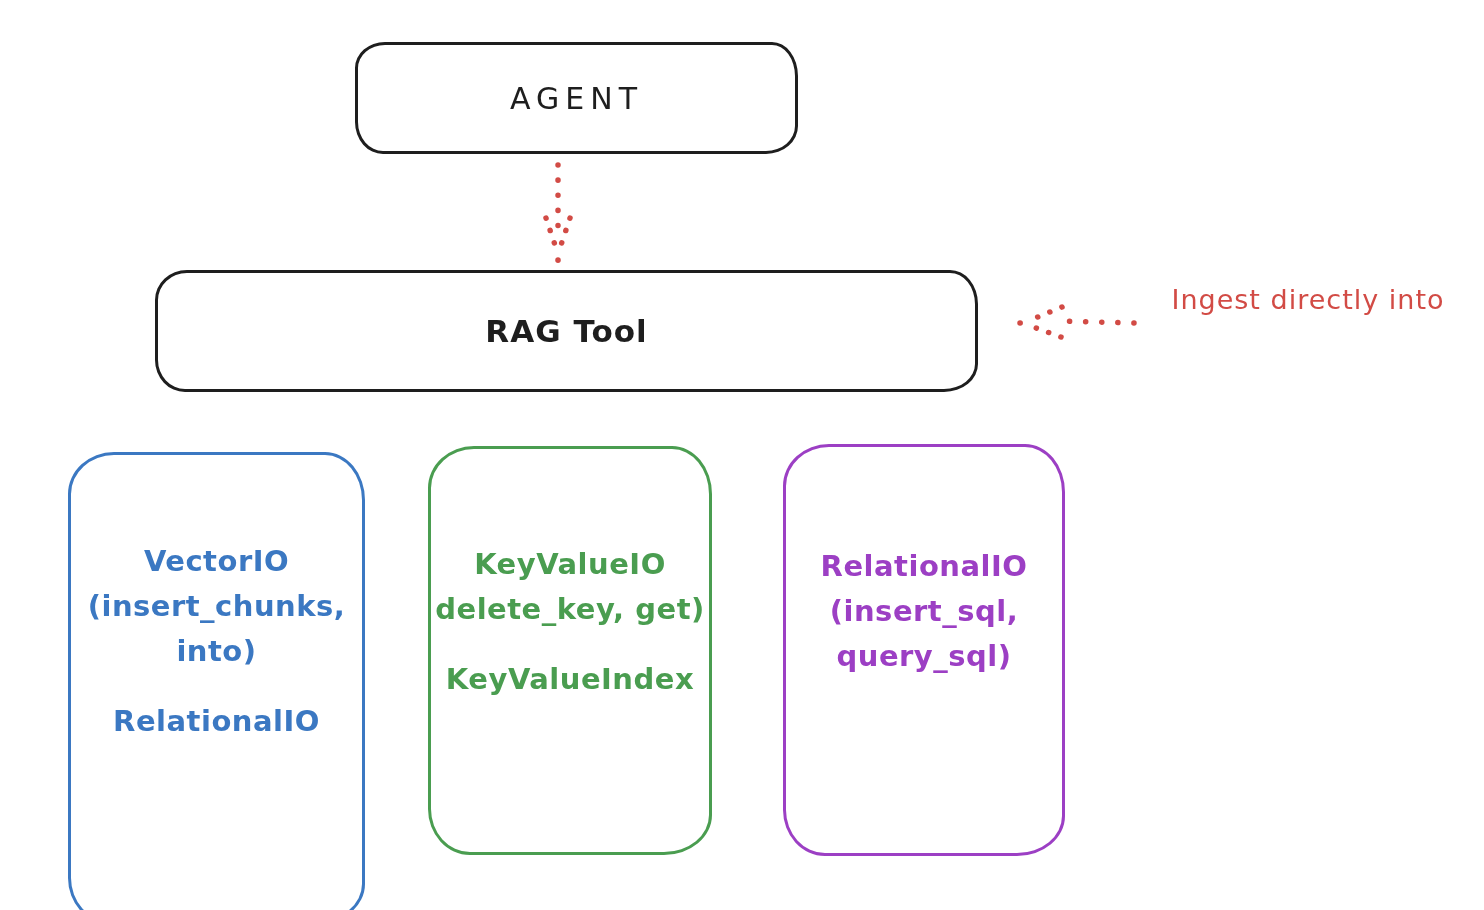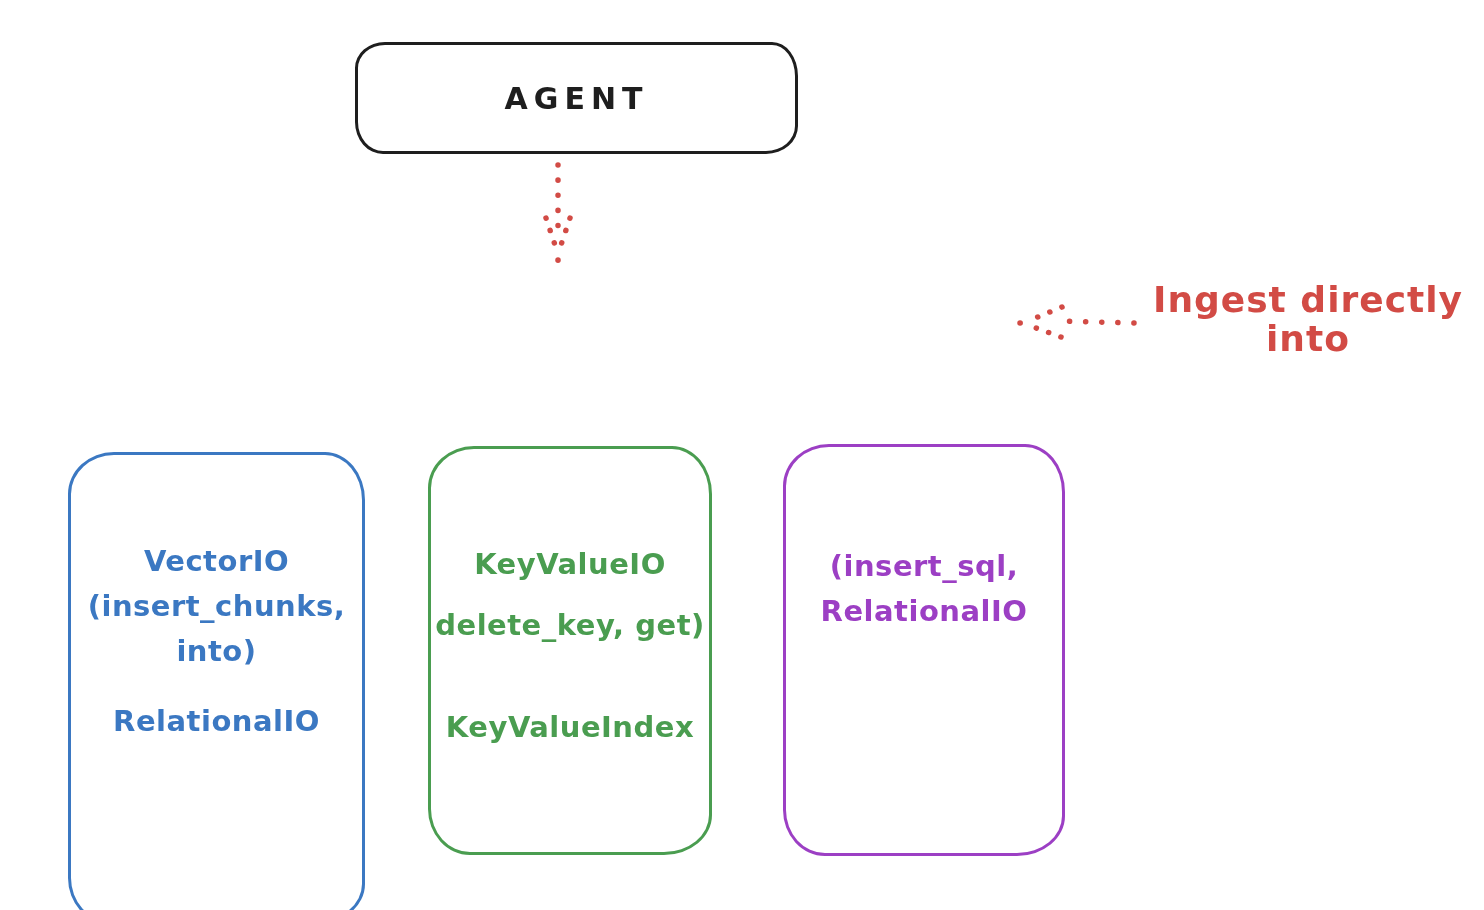--- a/index.html
+++ b/index.html
@@ -14,70 +14,73 @@
   .node{
     position:absolute;
     box-sizing:border-box;
     border:3.5px solid #1e1e1e;
     display:flex;align-items:center;justify-content:center;
     background:#ffffff;
   }
   .agent-node{
     left:355px;top:42px;width:443px;height:112px;
     border-radius:30px 26px 32px 28px / 26px 34px 28px 32px;
-    font-size:30px;font-weight:700;letter-spacing:6px;
+    font-size:30px;font-weight:400;letter-spacing:6px;
   }
   .rag-node{
     left:155px;top:270px;width:823px;height:122px;
     border-radius:32px 28px 34px 30px / 30px 34px 28px 32px;
     font-size:31px;font-weight:600;letter-spacing:1px;
   }
   .arrow{position:absolute;line-height:0;}
   .arrow-down{left:540px;top:160px;}
   .arrow-left{left:1014px;top:300px;}
   .annotation{
     position:absolute;left:1138px;top:280px;width:340px;
     text-align:center;
-    font-size:36px;font-weight:700;line-height:39px;
+    font-size:27px;font-weight:400;line-height:39px;
     letter-spacing:1px;
   }
   .iobox{
     position:absolute;
     box-sizing:border-box;
     border:3.5px solid currentColor;
     border-radius:46px 40px 48px 42px / 42px 48px 40px 46px;
     background:#ffffff;
     display:flex;flex-direction:column;align-items:center;
     text-align:center;
     font-size:29px;font-weight:600;line-height:45px;
     letter-spacing:0.5px;
   }
   .iobox .gap{height:25px;}
   .box-vector{left:68px;top:452px;width:297px;height:472px;padding-top:84px;}
-  .box-keyvalue{left:428px;top:446px;width:284px;height:409px;padding-top:93px;gap:16px;}
+  .box-keyvalue{left:428px;top:446px;width:284px;height:409px;padding-top:93px;}
   .box-relational{left:783px;top:444px;width:282px;height:412px;padding-top:97px;}
 </style>
 </head>
 <body>
 
 <div class="canvas">
 
   <div class="node agent-node">
     <span>AGENT</span>
   </div>
 
   <div class="arrow arrow-down" style="color: rgb(210, 75, 69);">
     <svg width="36" height="110" viewBox="0 0 36 110" fill="none" stroke="currentColor" stroke-width="5.5" stroke-linecap="round" aria-hidden="true">
       <path d="M18 5 L18 74" stroke-dasharray="0.1 15"></path>
       <path d="M6 58 L17 91" stroke-dasharray="0.1 13"></path>
       <path d="M30 58 L19 91" stroke-dasharray="0.1 13"></path>
       <path d="M18 100 L18 100.2"></path>
     </svg>
   </div>
 
+  <div class="node rag-node">
+    <span>RAG Tool</span>
+  </div>
 
   <div class="arrow arrow-left" style="color: rgb(210, 75, 69);">
     <svg width="126" height="48" viewBox="0 0 126 48" fill="none" stroke="currentColor" stroke-width="5.5" stroke-linecap="round" aria-hidden="true">
       <path d="M120 23 L42 21" stroke-dasharray="0.1 16"></path>
       <path d="M48 7 L14 21" stroke-dasharray="0.1 13"></path>
       <path d="M47 37 L14 25" stroke-dasharray="0.1 13"></path>
       <path d="M6 23 L6.2 23"></path>
     </svg>
   </div>
 
@@ -94,18 +97,19 @@
   </div>
 
   <div class="iobox box-keyvalue" style="color: rgb(74, 157, 80);">
     <div>KeyValueIO</div>
     <div>delete_key, get)</div>
     <div class="gap"></div>
     <div>KeyValueIndex</div>
   </div>
 
   <div class="iobox box-relational" style="color: rgb(156, 63, 196);">
+    <div>RelationalIO</div>
     <div>(insert_sql,</div>
-    <div>RelationalIO</div>
+    <div>query_sql)</div>
     <div class="gap"></div>
   </div>
 
 </div>
 
 </body></html>

